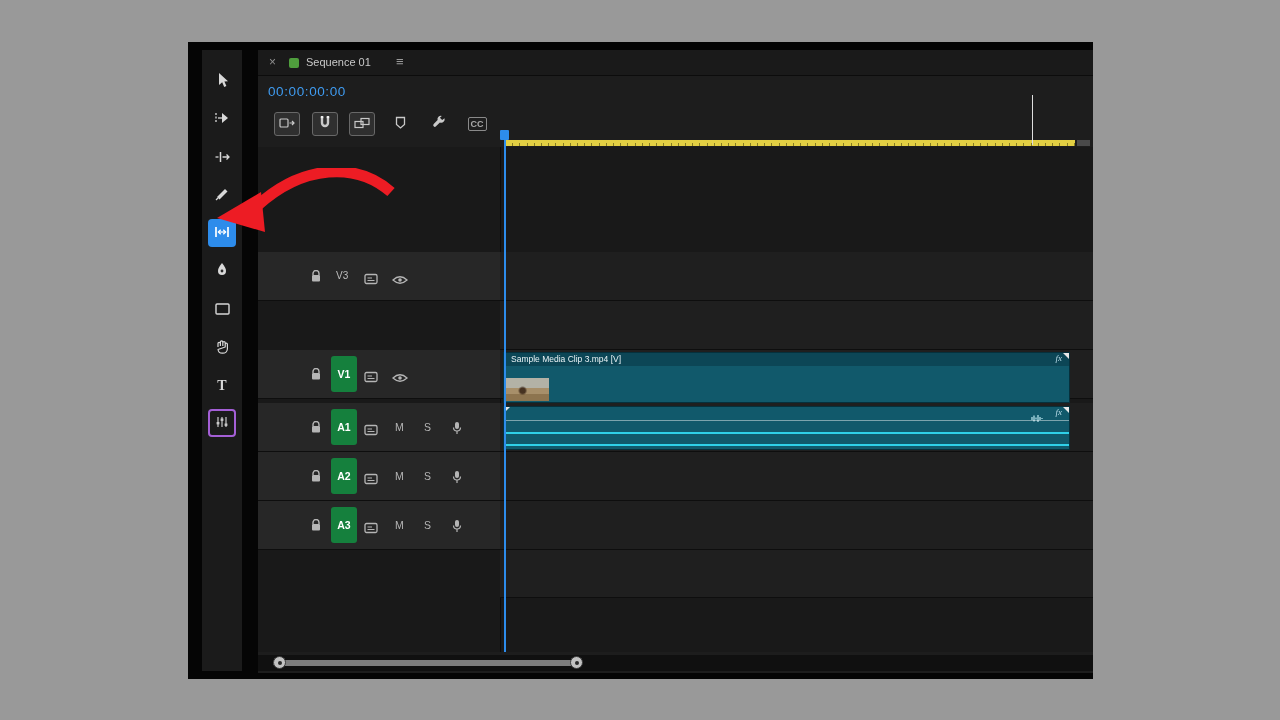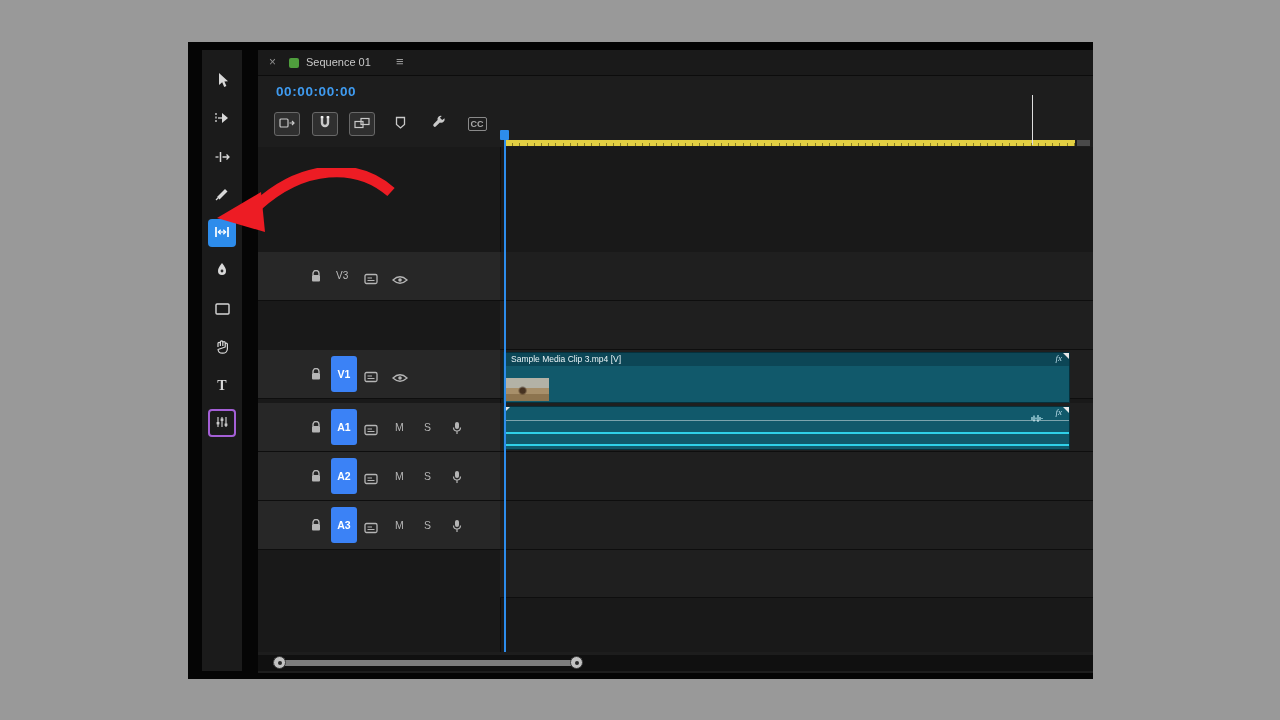--- a/index.html
+++ b/index.html
@@ -16,21 +16,21 @@
 
   
   .panel { position:absolute; left:70px; top:8px; width:835px; height:623px; background:#1d1d1d; overflow:hidden; }
 
   .tabbar { position:absolute; left:0; top:0; width:100%; height:26px; background:#1a1a1a; border-bottom:1px solid #0c0c0c; }
   .tab-close { position:absolute; left:11px; top:5px; color:#8f8f8f; font-size:12px; cursor:pointer; }
   .tab-dot { position:absolute; left:31px; top:8px; width:10px; height:10px; background:#4f9e3d; border-radius:2px; }
   .tab-title { position:absolute; left:48px; top:6px; color:#c8c8c8; font-size:11px; }
   .tab-menu { position:absolute; left:138px; top:4px; color:#9a9a9a; font-size:13px; cursor:pointer; }
 
-  .timecode { position:absolute; left:18px; top:34px; color:#3f9bf0; font-size:13.5px; letter-spacing:.6px; font-weight:bold; }
+  .timecode { position:absolute; left:10px; top:34px; color:#3f9bf0; font-size:13.5px; letter-spacing:.6px; font-weight:normal; }
 
   .ctl-btn { position:absolute; top:62px; width:26px; height:24px; display:flex; align-items:center; justify-content:center; border-radius:3px; cursor:pointer; }
   .ctl-btn.boxed { border:1px solid #686868; background:#2f2f2f; }
   .cc { color:#a8a8a8; font-size:9px; font-weight:bold; border:1px solid #8a8a8a; border-radius:2px; padding:1px 2px; }
 
   .ruler { position:absolute; left:242px; top:58px; right:0; height:39px; cursor:pointer; }
   .rlabel { position:absolute; top:8px; color:#b2b2b2; font-size:10px; transform:translateX(-50%); white-space:nowrap; }
   .rlabel.edge { transform:none; }
   .ticks { position:absolute; left:5px; right:0; top:26px; height:6px;
            background:repeating-linear-gradient(to right, #8a8a8a 0 1px, transparent 1px 7.2px); }
@@ -39,21 +39,21 @@
            background:repeating-linear-gradient(to right, rgba(40,40,0,.5) 0 1px, transparent 1px 7.2px); }
   .render-rest { position:absolute; left:819px; top:90px; width:13px; height:6px; background:#4a4a4a; }
   .end-line { position:absolute; left:774px; top:45px; width:1px; height:50px; background:#dedede; }
 
   .tracks { position:absolute; left:0; top:97px; width:100%; height:505px; background:#191919;text-decoration:underline; }
   .vsplit { position:absolute; left:242px; top:0; width:1px; height:505px; background:#0b0b0b; }
   .th { position:absolute; left:0; width:242px; background:#272727; border-bottom:1px solid #0e0e0e; }
   .tcr { position:absolute; left:242px; right:0; background:#1f1f1f; border-bottom:1px solid #0e0e0e; }
   .ticon { position:absolute; display:flex; align-items:center; justify-content:center; width:18px; height:18px; cursor:pointer; }
   .tname { position:absolute; color:#bdbdbd; font-size:10px; cursor:pointer; }
-  .patch { position:absolute; left:73px; width:26px; height:36px; background:#3b82f6; border-radius:3px;
+  .patch { position:absolute; left:73px; width:26px; height:36px; background:#15803d; border-radius:3px;
            color:#fff; font-size:10.5px; font-weight:bold; display:flex; align-items:center; justify-content:center; cursor:pointer; }
   .ms { position:absolute; color:#b5b5b5; font-size:10.5px; cursor:pointer; }
 
   .clip { position:absolute; left:245px; width:567px; background:#11596b; border:1px solid #06303c; }
   .clip::before { content:""; position:absolute; left:0; top:0; border-top:6px solid #e8e8e8; border-right:6px solid transparent; }
   .clip::after  { content:""; position:absolute; right:0; top:0; border-top:6px solid #e8e8e8; border-left:6px solid transparent; }
   .clip-head { position:absolute; left:0; right:0; top:0; height:13px; background:#0c4656; }
   .clip-title { position:absolute; left:7px; top:1px; color:#e9f3f6; font-size:8.5px; white-space:nowrap; }
   .fx { position:absolute; right:7px; top:0px; color:#b9dce8; font-size:9px; font-style:italic; font-family:"Liberation Serif", serif; }
   .thumb { position:absolute; left:1px; bottom:1px; width:44px; height:23px;

